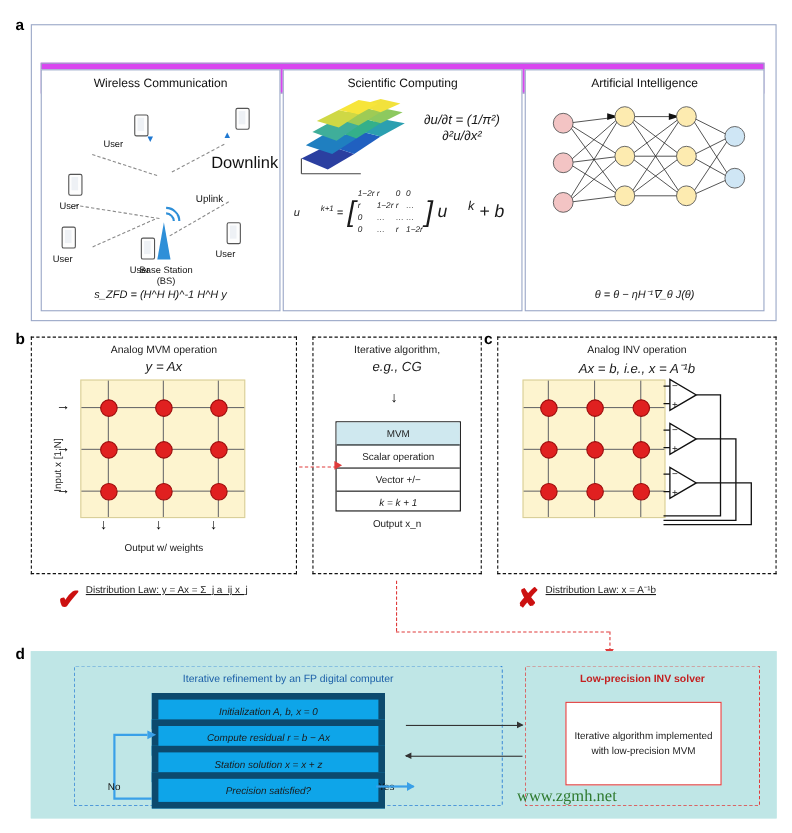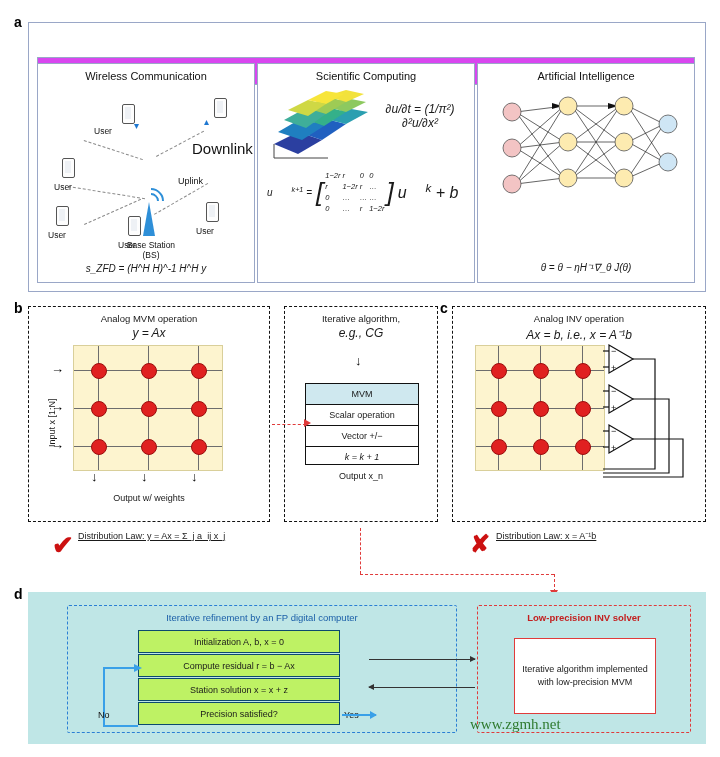--- a/index.html
+++ b/index.html
@@ -139,22 +139,22 @@
   }
   #d-right{
     position:absolute;left:448px;top:12px;width:212px;height:126px;
     border:1.6px dashed #e03b3b;border-radius:2px;
   }
   .d-title{position:absolute;left:0;top:6px;width:100%;text-align:center;font-size:9.5px;}
   #d-title-left{color:#1b5fa8;}
   #d-title-right{color:#c32020;font-weight:bold;}
   .flow-row{
     position:absolute;left:70px;width:200px;height:21px;
-    border:1px solid #0c4a6e;background:#bef264;
-    display:flex;align-items:center;justify-content:center;font-size:9px;
+    border:6px solid #0c4a6e;background:#0ea5e9;
+    display:flex;align-items:center;justify-content:center;font-size:9px;font-style:italic;
   }
   #lp-box{
     position:absolute;left:36px;top:32px;width:140px;height:74px;
     border:1px solid #e03b3b;background:#ffffff;
     display:flex;align-items:center;justify-content:center;text-align:center;
     font-size:9px;line-height:13px;
   }
   .arrow-h{position:absolute;height:1px;background:#333;}
   .arrow-h:after{
     content:"";position:absolute;right:-1px;top:-3px;

